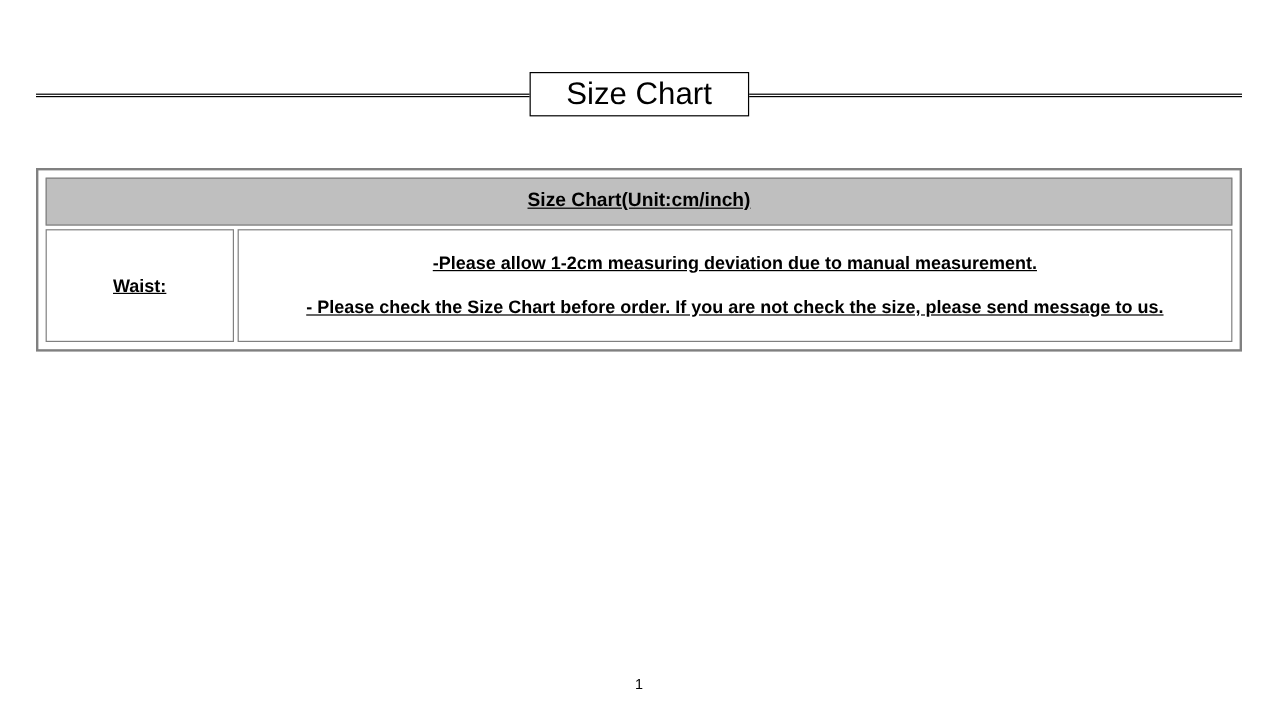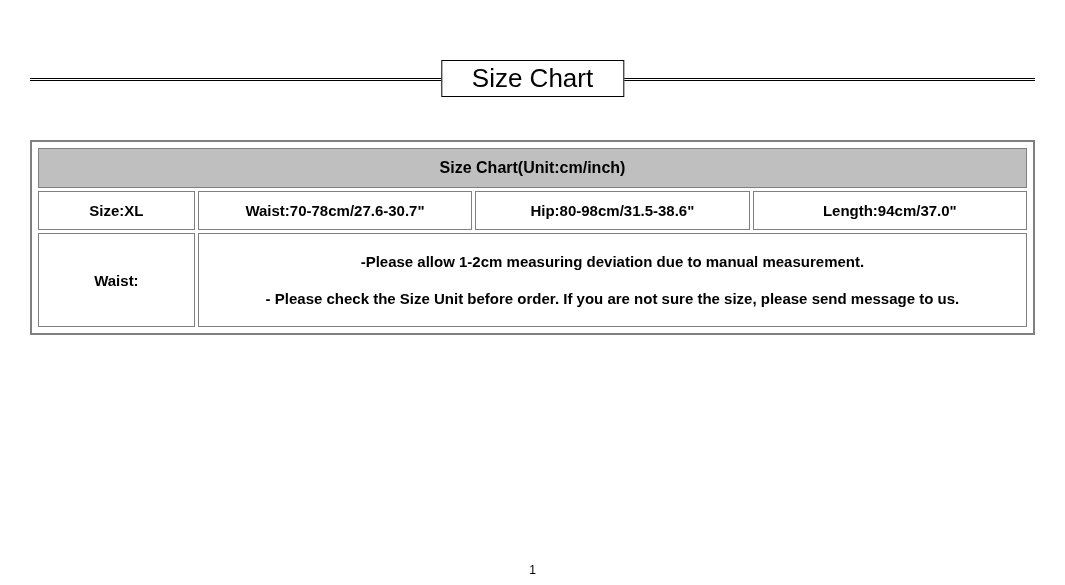--- a/index.html
+++ b/index.html
@@ -1,16 +1,16 @@
 <!DOCTYPE html>
 <html><head>
 <meta charset="utf-8">
 <style>
   html,body{margin:0;padding:0;width:1065px;height:585px;background:#fff;font-family:Helvetica,Arial,sans-serif;color:#000;}
-  .page{width:1065px;height:585px;box-sizing:border-box;padding:30px 30px 0 30px;position:relative;}
+  .page{width:1065px;height:585px;box-sizing:border-box;padding:30px 30px 0 30px;position:relative;text-decoration:underline;}
   .header-wrap{position:relative;height:60px;margin:20px 0 30px 0;}
   .header-line{position:absolute;left:0;right:0;height:0;border-top:3px double #000;}
   .line-top{top:28px;}
   .title-box{position:absolute;left:50%;transform:translateX(-50%);top:10px;background:#fff;border:1px solid #000;padding:2px 30px;font-size:26px;font-weight:400;z-index:2;}
   .outer{border:2px solid #808080;padding:3px;}
   table{border-collapse:separate;border-spacing:3px;width:100%;table-layout:fixed;}
   th,td{border:1px solid #808080;text-align:center;vertical-align:middle;font-weight:bold;font-size:15px;padding:10px 4px;background:#fff;}
   .hdr{background:#bfbfbf;font-size:16px;}
   col.c1{width:16%;}
   col.c2{width:28%;}
@@ -35,31 +35,25 @@
           <col class="c1">
           <col class="c2">
           <col class="c3">
           <col class="c4">
         </colgroup>
       <tbody>
           <tr>
         <th class="hdr" colspan="4">Size Chart(Unit:cm/inch)</th>
       </tr>
       <tr>
-        <td>Size:XL</td>
-        <td>Waist:70-78cm/27.6-30.7"</td>
-        <td>Hip:80-98cm/31.5-38.6"</td>
-        <td>Length:94cm/37.0"</td>
-      </tr>
-      <tr>
         <td rowspan="1">Waist:</td>
         <td colspan="3" class="note-cell">
           <div>-Please allow 1-2cm measuring deviation due to manual measurement.</div>
           <div style="height:10px"></div>
-          <div>- Please check the Size Unit before order. If you are not sure the size, please send message to us.</div>
+          <div>- Please check the Size Chart before order. If you are not check the size, please send message to us.</div>
         </td>
       </tr>
     </tbody>
       </table>
   </div>
 
   <div class="pagenum">1</div>
 </div>
 
 </body></html>

